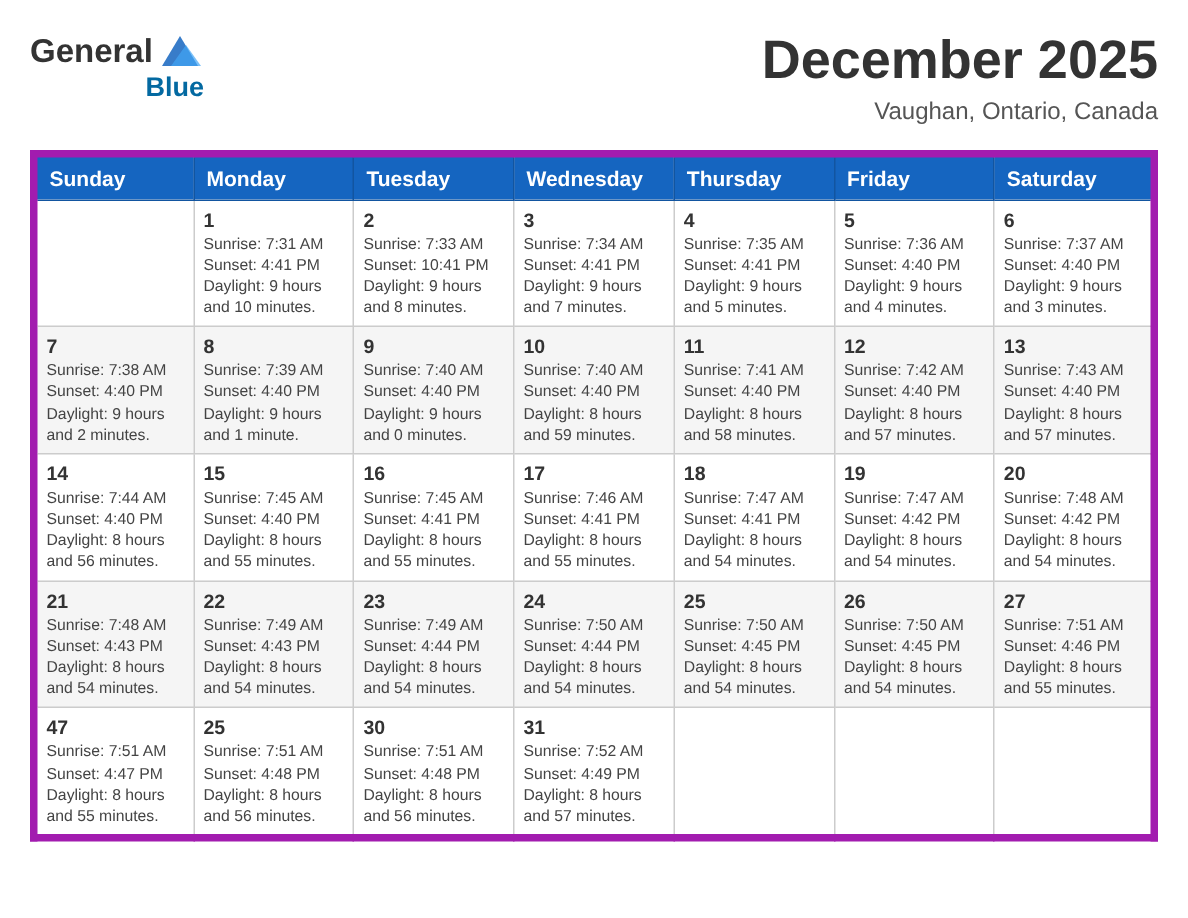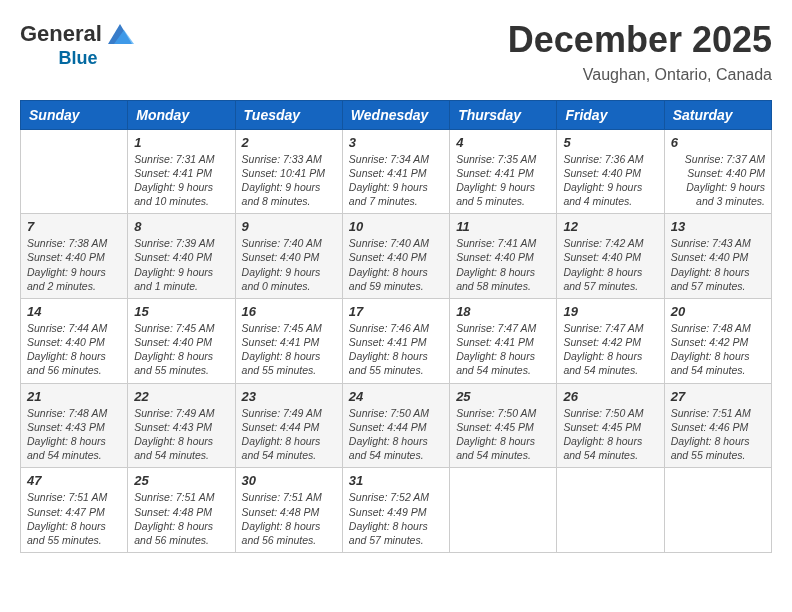--- a/index.html
+++ b/index.html
@@ -12,21 +12,21 @@
     }
     .header-area {
       display: flex;
       justify-content: space-between;
       align-items: flex-start;
       margin-bottom: 16px;
     }
     .logo {
       display: flex;
       flex-direction: column;
-      align-items: center;
+      align-items: flex-end;
     }
     .logo-text {
       display: flex;
       align-items: center;
     }
     .logo-general {
       font-size: 22px;
       font-weight: bold;
       color: #333;
     }
@@ -50,22 +50,21 @@
       line-height: 1.1;
     }
     .location-title {
       font-size: 16px;
       color: #555;
       margin-top: 6px;
     }
     .calendar {
       width: 100%;
       border-collapse: collapse;
-      border: 1px solid #a21caf;
-      font-style: italic;
+      border: 5px solid #a21caf;
     }
     .calendar th {
       background-color: #1565c0;
       color: #fff;
       padding: 6px 8px;
       text-align: left;
       font-size: 14px;
       font-weight: bold;
       border: 1px solid #1255a0;
     }
@@ -161,21 +160,21 @@
         </td>
         <td>
           <div class="cell-date">5</div>
           <div class="cell-info" style="white-space: pre-line;">Sunrise: 7:36 AM
 Sunset: 4:40 PM
 Daylight: 9 hours
 and 4 minutes.</div>
         </td>
         <td>
           <div class="cell-date">6</div>
-          <div class="cell-info" style="white-space: pre-line; text-align: right;">Sunrise: 7:37 AM
+          <div class="cell-info" style="white-space: pre-line;">Sunrise: 7:37 AM
 Sunset: 4:40 PM
 Daylight: 9 hours
 and 3 minutes.</div>
         </td>
       </tr>
       <tr>
         <td>
           <div class="cell-date">7</div>
           <div class="cell-info" style="white-space: pre-line;">Sunrise: 7:38 AM
 Sunset: 4:40 PM

